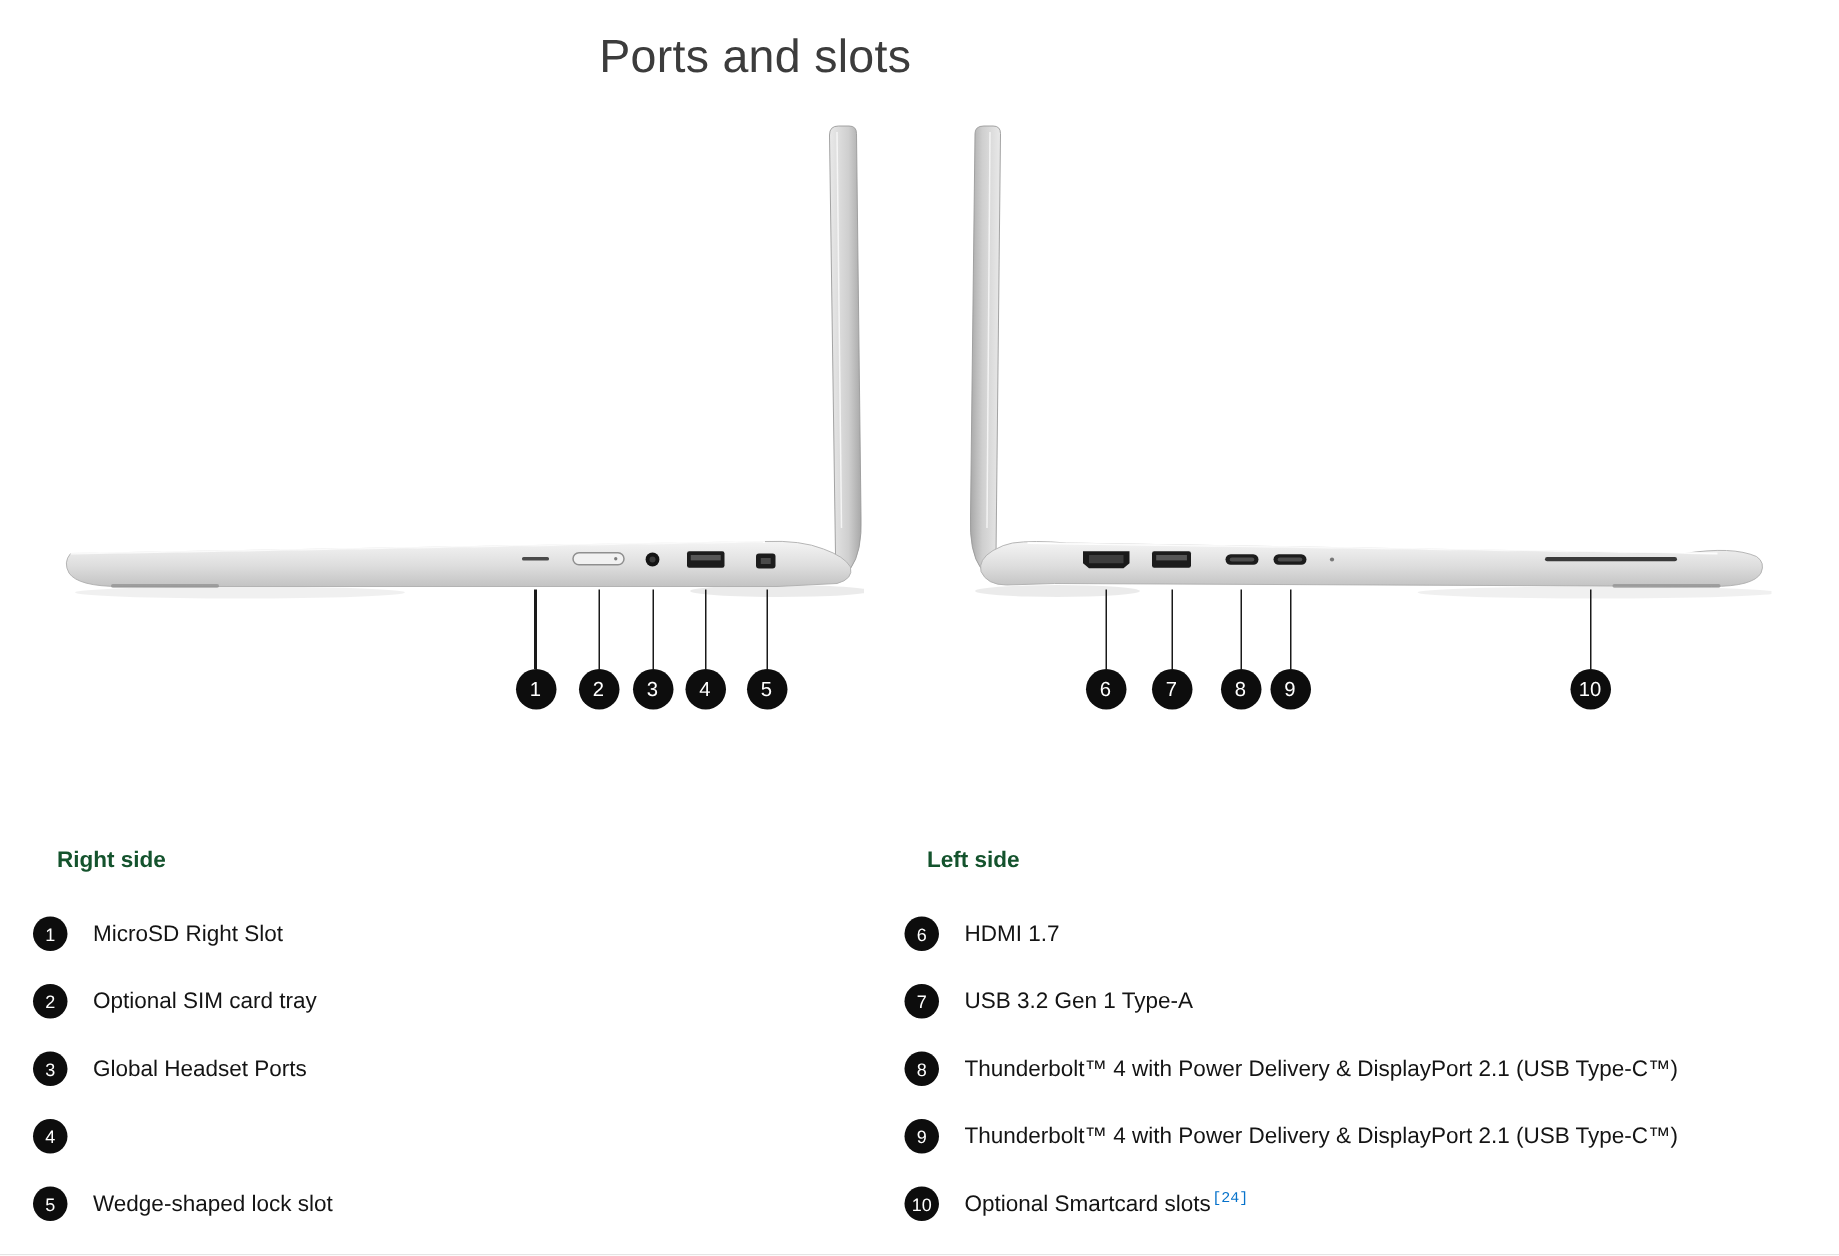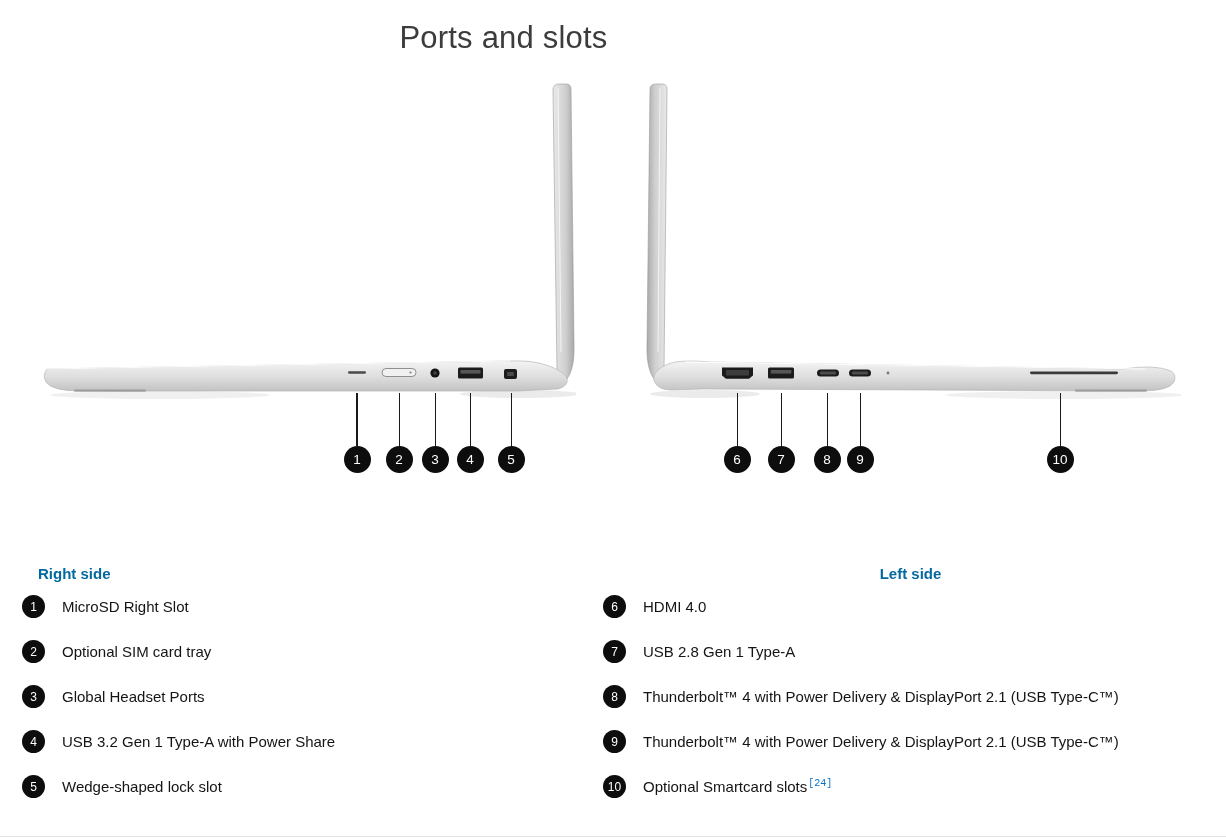--- a/index.html
+++ b/index.html
@@ -22,24 +22,24 @@
   }
   .callout {
     position:absolute; top:446px; width:27px; height:27px; border-radius:50%;
     background:#0d0d0d; color:#fff; display:flex; align-items:center; justify-content:center;
     font-size:13.5px; font-weight:500;
   }
   .legend-col { position:absolute; top:565px; }
   .legend-col.right-col { left:22px; width:560px; }
   .legend-col.left-col  { left:603px; width:600px; }
   .legend-heading {
-    font-size:15px; font-weight:700; color:#0369a1; height:18px; margin-bottom:1px;
+    font-size:15px; font-weight:700; color:#14532d; height:18px; margin-bottom:17px;
   }
   .right-col .legend-heading { margin-left:16px; }
-  .left-col  .legend-heading { margin-left:15px;text-align:center; }
+  .left-col  .legend-heading { margin-left:15px; }
   .legend-item { display:flex; align-items:center; height:45px; }
   .num-badge {
     flex:0 0 auto; width:23px; height:23px; border-radius:50%;
     background:#0d0d0d; color:#fff; display:flex; align-items:center; justify-content:center;
     font-size:12px; font-weight:500; margin-right:17px;
   }
   .legend-label { font-size:15px; color:#141414; }
   .sup-link {
     color:#0672cb; font-size:10px; vertical-align:super; text-decoration:none; margin-left:1px;
     cursor:pointer;
@@ -158,37 +158,36 @@
     <div class="legend-item">
       <span class="num-badge">2</span>
       <span class="legend-label">Optional SIM card tray</span>
     </div>
     <div class="legend-item">
       <span class="num-badge">3</span>
       <span class="legend-label">Global Headset Ports</span>
     </div>
     <div class="legend-item">
       <span class="num-badge">4</span>
-      <span class="legend-label">USB 3.2 Gen 1 Type-A with Power Share</span>
     </div>
     <div class="legend-item">
       <span class="num-badge">5</span>
       <span class="legend-label">Wedge-shaped lock slot</span>
     </div>
   </div>
 
   <div class="legend-col left-col">
     <div class="legend-heading">Left side</div>
     <div class="legend-item">
       <span class="num-badge">6</span>
-      <span class="legend-label">HDMI 4.0</span>
+      <span class="legend-label">HDMI 1.7</span>
     </div>
     <div class="legend-item">
       <span class="num-badge">7</span>
-      <span class="legend-label">USB 2.8 Gen 1 Type-A</span>
+      <span class="legend-label">USB 3.2 Gen 1 Type-A</span>
     </div>
     <div class="legend-item">
       <span class="num-badge">8</span>
       <span class="legend-label">Thunderbolt™ 4 with Power Delivery &amp; DisplayPort 2.1 (USB Type-C™)</span>
     </div>
     <div class="legend-item">
       <span class="num-badge">9</span>
       <span class="legend-label">Thunderbolt™ 4 with Power Delivery &amp; DisplayPort 2.1 (USB Type-C™)</span>
     </div>
     <div class="legend-item">

